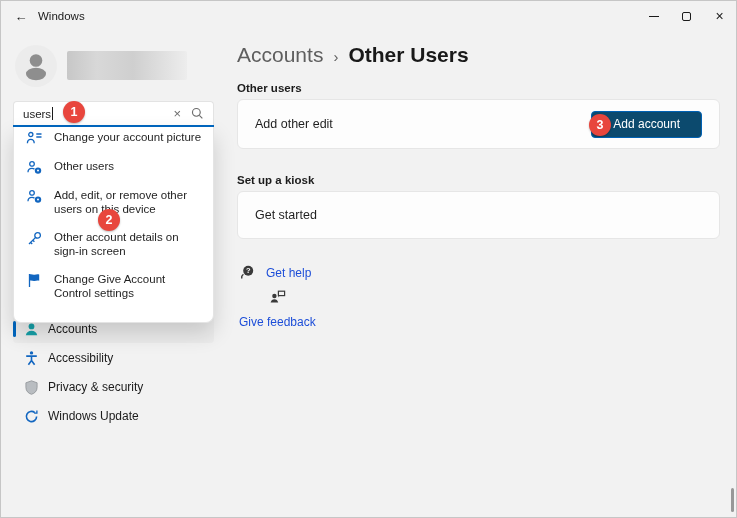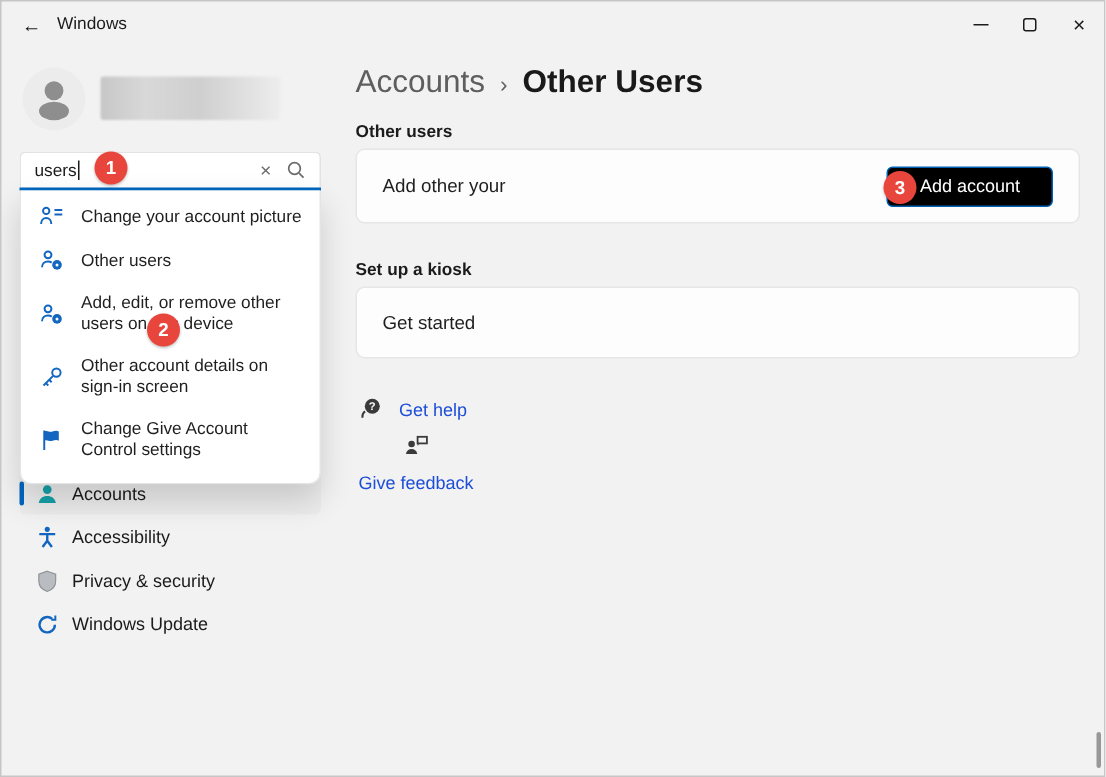--- a/index.html
+++ b/index.html
@@ -36,21 +36,21 @@
            vertical-align:middle; margin-left:1px; }
   .search-icons { margin-left:auto; display:flex; align-items:center; gap:9px; padding-right:8px; }
   .clear-x { font-size:13px; color:#6b6b6b; line-height:1; }
   .search-underline { position:absolute; left:12px; top:124px; width:201px; height:2px; background:#0067c0; }
 
   
   .dropdown { position:absolute; left:12px; top:126px; width:201px;
               background:#ffffff; border:1px solid #e4e4e4; border-top:none;
               border-radius:0 0 8px 8px; padding:3px 0 8px 0;
               box-shadow:0 10px 22px rgba(0,0,0,.16); z-index:5; }
-  .dd-item { display:flex; align-items:center; }
+  .dd-item { display:flex; align-items:flex-start; }
   .dd-item.h1 { height:29px; }
   .dd-item.h2 { height:42px; }
   .dd-icon { width:40px; min-width:40px; display:flex; justify-content:center; align-items:center; }
   .dd-label { flex:1; padding-right:10px; font-size:11.5px; line-height:14px; color:#1f1f1f; }
 
   
   .nav { position:absolute; left:12px; top:314px; width:201px; }
   .nav-item { position:relative; height:28px; margin-bottom:1px; display:flex;
               align-items:center; padding-left:10px; border-radius:4px; }
   .nav-item.selected { background:#ececec; }
@@ -68,21 +68,21 @@
   .sec-heading { position:absolute; left:236px; font-size:11.5px; font-weight:bold; color:#1b1b1b; }
   .heading-other { top:81px; }
   .heading-kiosk { top:173px; }
 
   .card { position:absolute; left:236px; width:483px; background:#fdfdfd;
           border:1px solid #e6e6e6; border-radius:6px; display:flex;
           align-items:center; padding:0 17px; }
   .card-add-user { top:98px; height:50px; }
   .card-kiosk { top:190px; height:48px; }
   .card-label { font-size:12.5px; color:#1f1f1f; }
-  .btn-primary { margin-left:auto; height:27px; padding:0 21px; background:#000000;
+  .btn-primary { margin-left:auto; height:27px; padding:0 21px; background:#0c4a6e;
                  border:1px solid #0061b4; border-radius:4px; color:#ffffff;
                  font-size:12px; font-family:"Liberation Sans", sans-serif; }
 
   .footer-link { position:absolute; left:238px; display:flex; align-items:center; gap:10px; }
   .link-help { top:263px; }
   .link-feedback { top:287px;flex-direction:column; }
   .link-label { font-size:12px; color:#1d4ed8; }
 
   
   .badge { position:absolute; width:22px; height:22px; border-radius:50%;
@@ -234,21 +234,21 @@
 
   <div class="breadcrumb">
     <span class="bc-parent">Accounts</span>
     <span class="bc-sep">›</span>
     <span class="bc-current">Other Users</span>
   </div>
 
   <div class="sec-heading heading-other">Other users</div>
 
   <div class="card card-add-user">
-    <span class="card-label">Add other your</span>
+    <span class="card-label">Add other edit</span>
     <button class="btn-primary">Add account</button>
   </div>
 
   <div class="sec-heading heading-kiosk">Set up a kiosk</div>
 
   <div class="card card-kiosk">
     <span class="card-label">Get started</span>
   </div>
 
   <div class="footer-link link-help">

